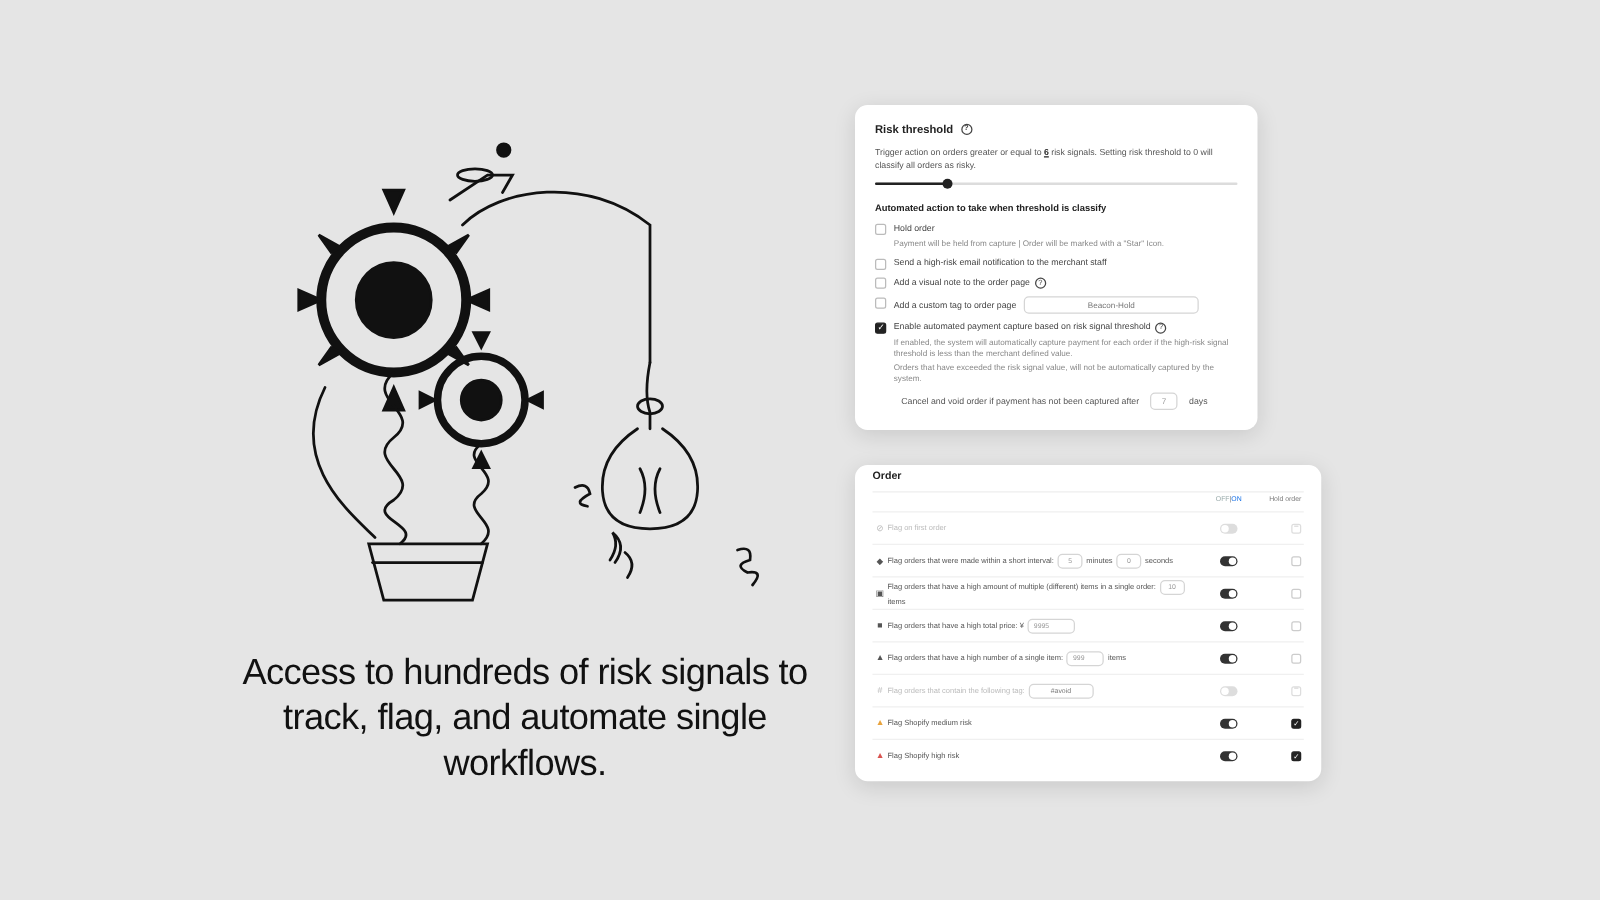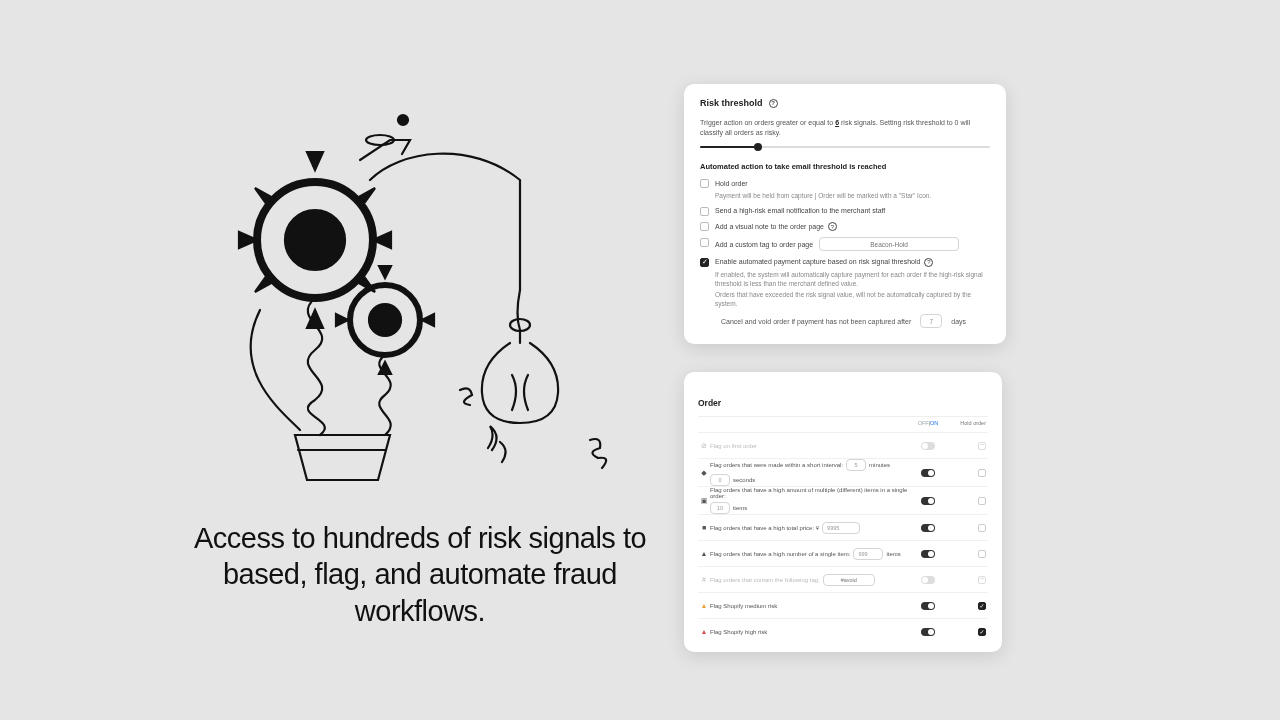--- a/index.html
+++ b/index.html
@@ -1,21 +1,21 @@
 <!DOCTYPE html>
 <html><head>
 <meta charset="utf-8">
 <style>
 * { box-sizing: border-box; margin: 0; padding: 0; font-family: -apple-system, BlinkMacSystemFont, "Segoe UI", sans-serif; }
 body { width: 1280px; height: 720px; background: #e5e5e5; position: relative; overflow: hidden; }
 .hero-illustration { position: absolute; left: 220px; top: 110px; width: 400px; height: 390px; }
 .hero-text { position: absolute; left: 185px; top: 520px; width: 470px; text-align: center; font-size: 29px; line-height: 1.25; color: #111; font-weight: 400; letter-spacing: -0.5px; }
 .card { position: absolute; background: #fff; border-radius: 10px; box-shadow: 0 4px 18px rgba(0,0,0,0.12); }
 .card1 { left: 684px; top: 84px; width: 322px; padding: 14px 16px 16px 16px; }
-.card2 { left: 684px; top: 372px; width: 318px; padding: 26px 14px 8px 14px; }
+.card2 { left: 684px; top: 372px; width: 373px; padding: 3px 14px 8px 14px; }
 .section-title { font-size: 9px; font-weight: 700; color: #222; display: flex; align-items: center; gap: 6px; margin-bottom: 10px; }
 .info-icon { width: 9px; height: 9px; border: 1px solid #444; border-radius: 50%; display: inline-flex; align-items: center; justify-content: center; font-size: 6px; line-height: 1; color: #444; }
 .desc-text { font-size: 7px; color: #555; line-height: 1.4; }
 .threshold-num { font-weight: 700; text-decoration: underline; color: #222; }
 .slider-track { margin-top: 8px; height: 2px; background: #dcdcdc; position: relative; border-radius: 2px; }
 .slider-fill { position: absolute; left: 0; top: 0; height: 100%; width: 20%; background: #222; border-radius: 2px; }
 .slider-handle { position: absolute; top: -3px; left: 20%; width: 8px; height: 8px; border-radius: 50%; background: #222; transform: translateX(-50%); }
 .subhead { font-size: 7.5px; font-weight: 700; color: #222; margin-top: 14px; margin-bottom: 8px; }
 .opt-row { display: flex; align-items: flex-start; gap: 6px; margin-bottom: 6px; font-size: 7px; color: #444; }
 .opt-row .chk { flex: 0 0 9px; width: 9px; height: 9px; border: 1px solid #bbb; border-radius: 2px; background: #fff; position: relative; margin-top: 0.5px; }
@@ -89,35 +89,35 @@
   <path d="M78 340 l 88 0"></path>
 
   <path d="M240 280 q 10 -5 12 5 q -15 8 -2 10"></path>
   <path d="M268 338 q 8 -12 2 -22 q 12 10 2 24 M280 332 q 10 8 2 20"></path>
   <path d="M370 330 q 12 -4 10 8 q -14 4 -2 10 q 14 -2 4 10"></path>
 
   <path d="M40 200 C 10 260, 60 300, 80 320"></path>
 </svg>
 </div>
 
-<div class="hero-text">Access to hundreds of risk signals to based, flag, and automate fraud workflows.</div>
+<div class="hero-text">Access to hundreds of risk signals to track, flag, and automate single workflows.</div>
 
 <div class="card card1">
   <div class="section-title">
     <span>Risk threshold</span>
     <span class="info-icon">?</span>
   </div>
   <div class="desc-text">
     <span>Trigger action on orders greater or equal to </span><span class="threshold-num">6</span><span> risk signals. Setting risk threshold to 0 will classify all orders as risky.</span>
   </div>
   <div class="slider-track">
     <div class="slider-fill"></div>
     <div class="slider-handle"></div>
   </div>
-  <div class="subhead">Automated action to take email threshold is reached</div>
+  <div class="subhead">Automated action to take when threshold is classify</div>
 
   <div class="opt-row">
     <div class="chk"></div>
     <div class="lbl">Hold order</div>
   </div>
   <div class="opt-sub">Payment will be held from capture | Order will be marked with a "Star" Icon.</div>
 
   <div class="opt-row">
     <div class="chk"></div>
     <div class="lbl">Send a high-risk email notification to the merchant staff</div>

